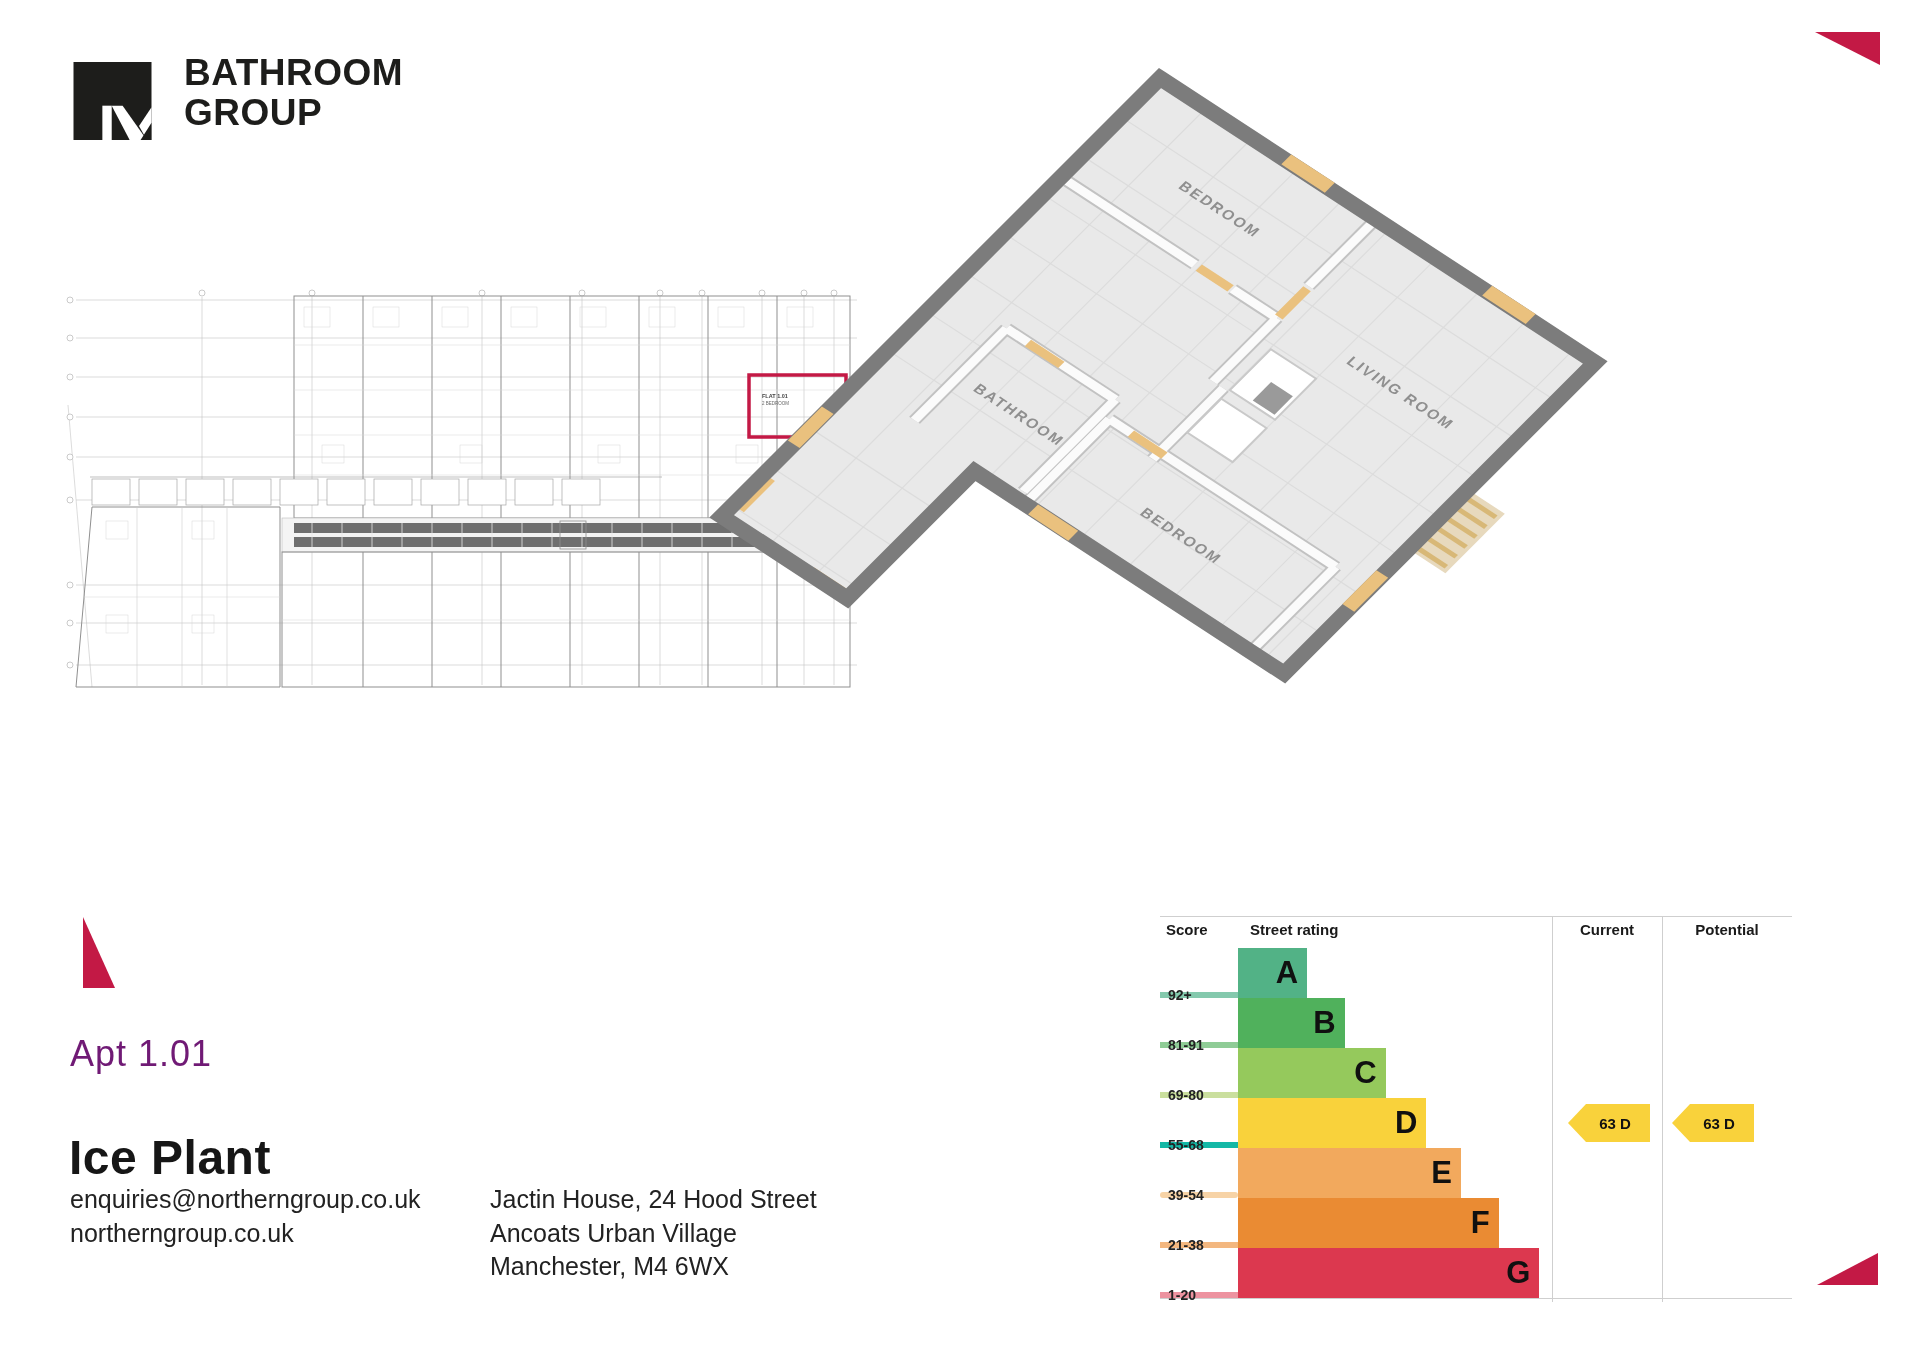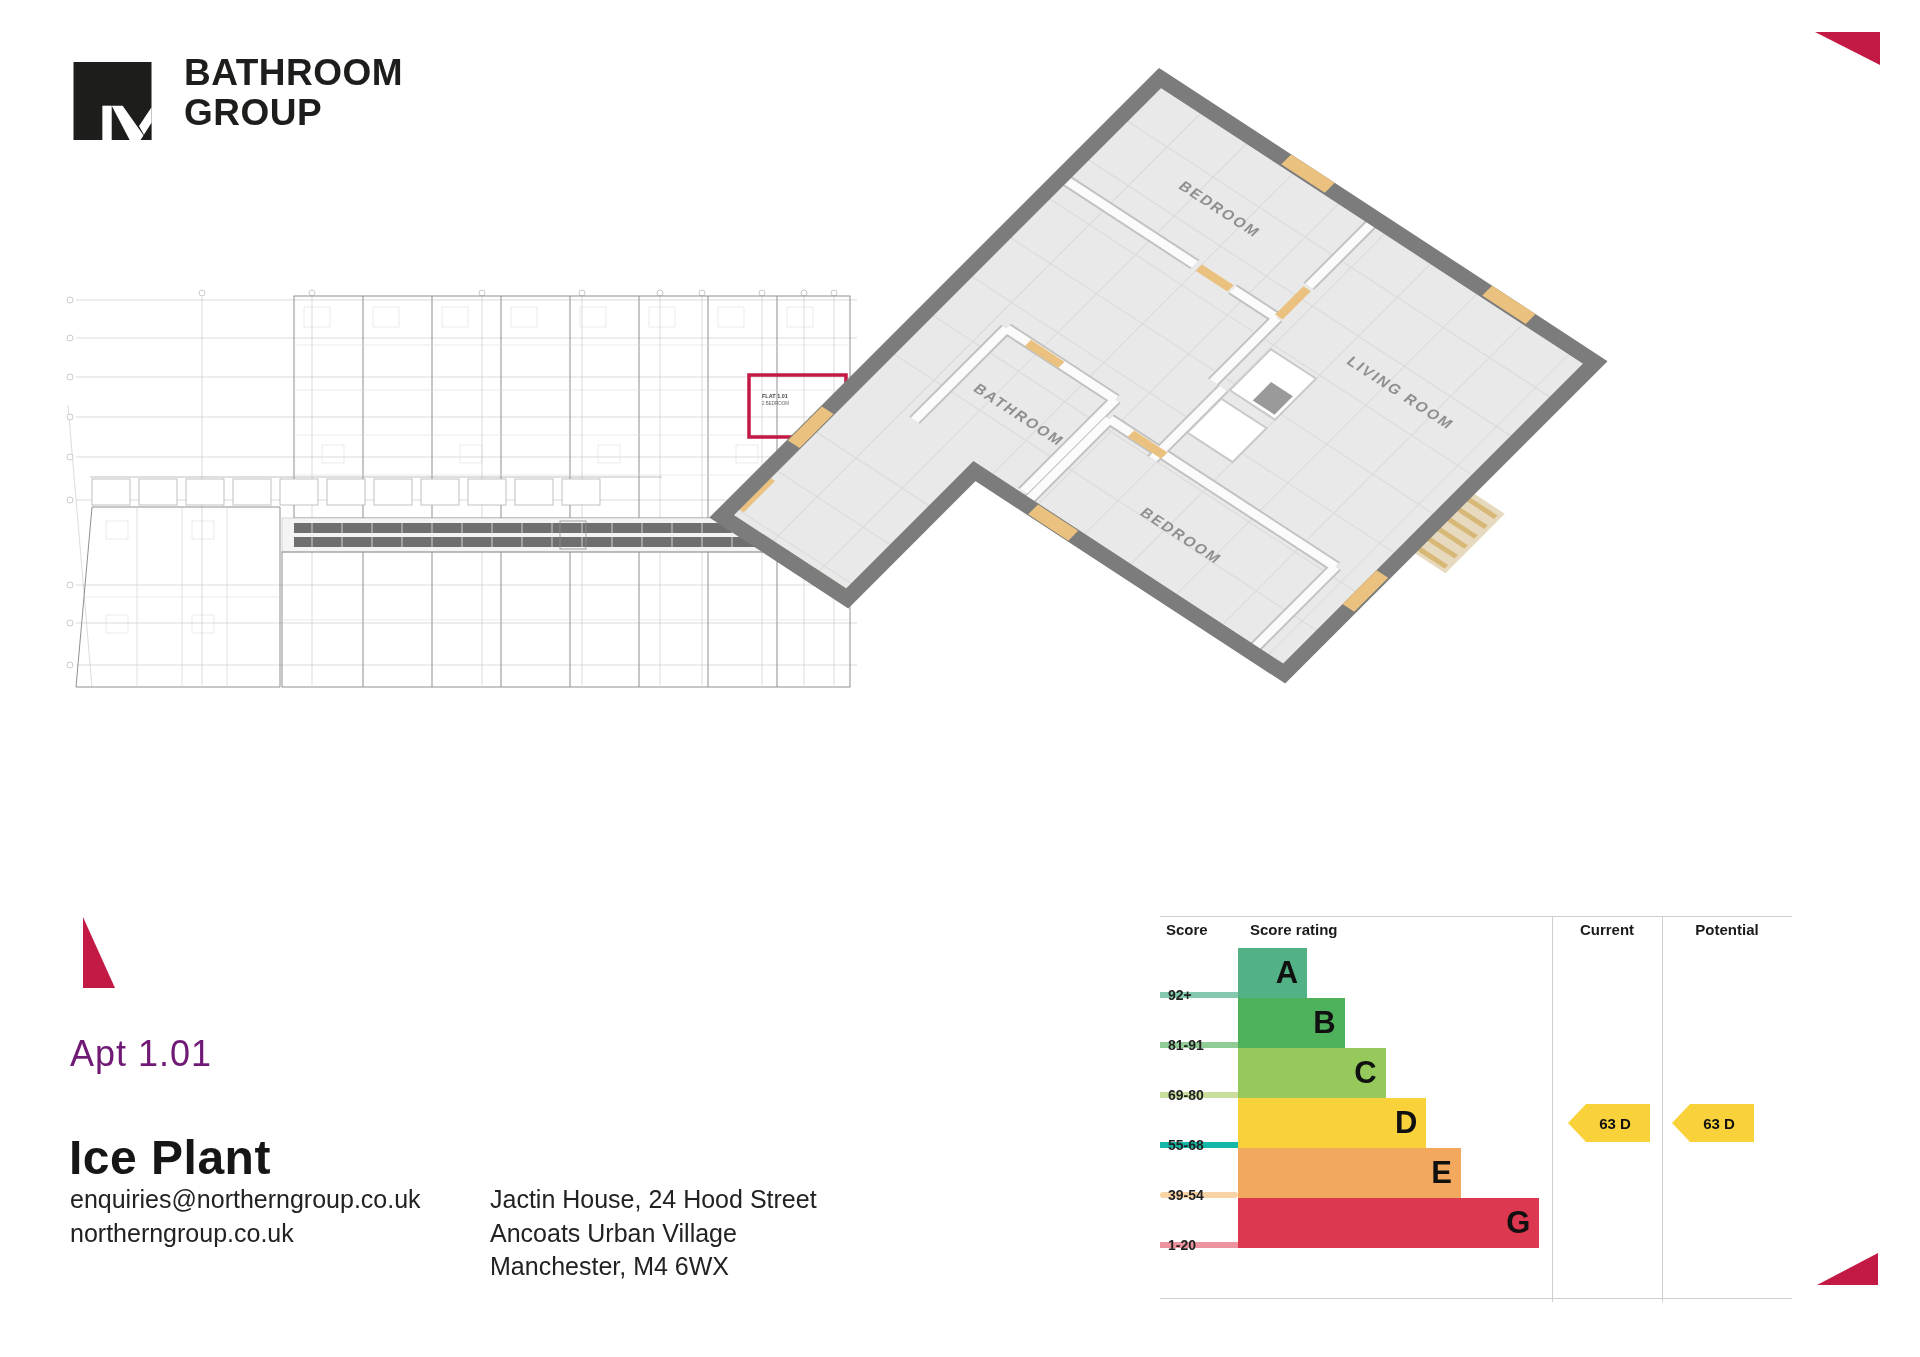--- a/index.html
+++ b/index.html
@@ -329,21 +329,21 @@
   <div>Manchester, M4 6WX</div>
 </div>
 
 <div class="abs epc">
   <div class="line epc-h" style="left:0;top:0"></div>
   <div class="line epc-h" style="left:0;top:382px"></div>
   <div class="line epc-v" style="left:392px;top:0"></div>
   <div class="line epc-v" style="left:502px;top:0"></div>
 
   <div class="epc-header" style="left:6px">Score</div>
-  <div class="epc-header" style="left:90px">Score rating</div>
+  <div class="epc-header" style="left:90px">Street rating</div>
   <div class="epc-header" style="left:392px;width:110px;text-align:center">Current</div>
   <div class="epc-header" style="left:502px;width:130px;text-align:center">Potential</div>
 
   <div class="epc-rows">
       <div class="epc-row">
         <div class="epc-score" style="background: rgb(132, 201, 173);">92+</div>
         <div class="epc-barzone">
           <div class="epc-bar" style="background: rgb(82, 178, 134); width: 22%;">
             <span class="epc-letter">A</span>
           </div>
@@ -371,20 +371,28 @@
           <div class="epc-bar" style="background: rgb(249, 210, 59); width: 60%;">
             <span class="epc-letter">D</span>
           </div>
         </div>
       </div>
       <div class="epc-row">
         <div class="epc-score" style="background: rgb(247, 211, 166); border-radius: 14px;">39-54</div>
         <div class="epc-barzone">
           <div class="epc-bar" style="background: rgb(242, 169, 93); width: 71%;">
             <span class="epc-letter">E</span>
+          </div>
+        </div>
+      </div>
+      <div class="epc-row">
+        <div class="epc-score" style="background: rgb(243, 183, 127);">21-38</div>
+        <div class="epc-barzone">
+          <div class="epc-bar" style="background: rgb(234, 139, 51); width: 83%;">
+            <span class="epc-letter">F</span>
           </div>
         </div>
       </div>
       <div class="epc-row">
         <div class="epc-score" style="background: rgb(237, 147, 160);">1-20</div>
         <div class="epc-barzone">
           <div class="epc-bar" style="background: rgb(220, 56, 79); width: 96%;">
             <span class="epc-letter">G</span>
           </div>
         </div>

